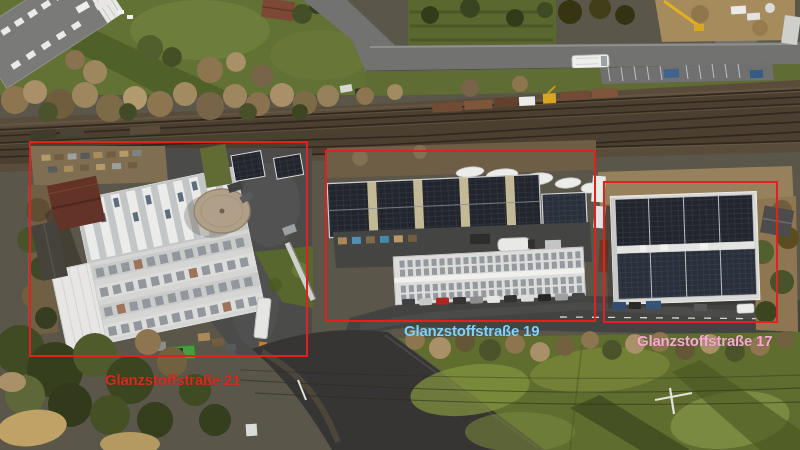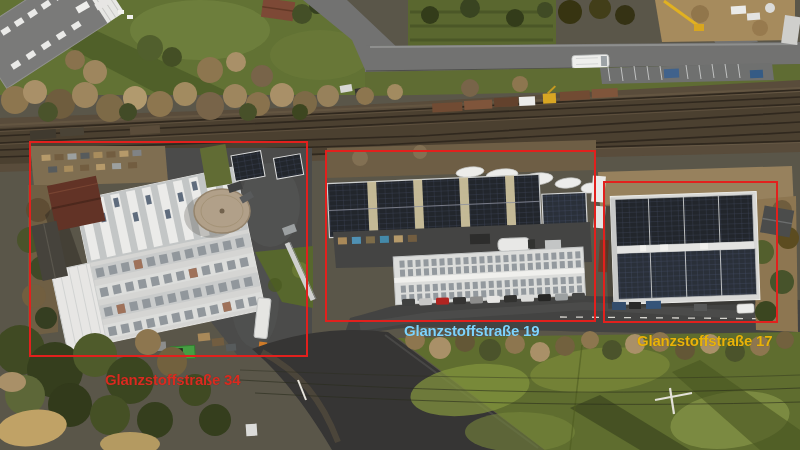--- a/index.html
+++ b/index.html
@@ -617,16 +617,16 @@
     <path d="M298,380 L306,400" stroke="#e8e8e4" stroke-width="2"></path>
   </g>
 
   <rect x="0" y="0" width="800" height="450" fill="#d8a050" opacity="0.045"></rect>
 </svg>
 
 <div class="ann-box" style="left: 29px; top: 141px; width: 279px; height: 216px; border-color: rgb(226, 32, 29);"></div>
 <div class="ann-box" style="left: 325px; top: 150px; width: 271px; height: 172px; border-color: rgb(226, 32, 29);"></div>
 <div class="ann-box" style="left: 603px; top: 181px; width: 175px; height: 142px; border-color: rgb(226, 32, 29);"></div>
 
-<div class="ann-label" style="left: 105px; top: 371px; color: rgb(217, 43, 32);">Glanzstoffstraße 34</div>
+<div class="ann-label" style="left: 105px; top: 371px; color: rgb(217, 43, 32);">Glanzstoffstraße 21</div>
 <div class="ann-label" style="left: 404px; top: 322px; color: #7dd3fc;">Glanzstoffstraße 19</div>
-<div class="ann-label" style="left: 637px; top: 332px; color: #eab308;">Glanzstoffstraße 17</div>
+<div class="ann-label" style="left: 637px; top: 332px; color: #f9a8d4;">Glanzstoffstraße 17</div>
 </div>
 
 </body></html>

